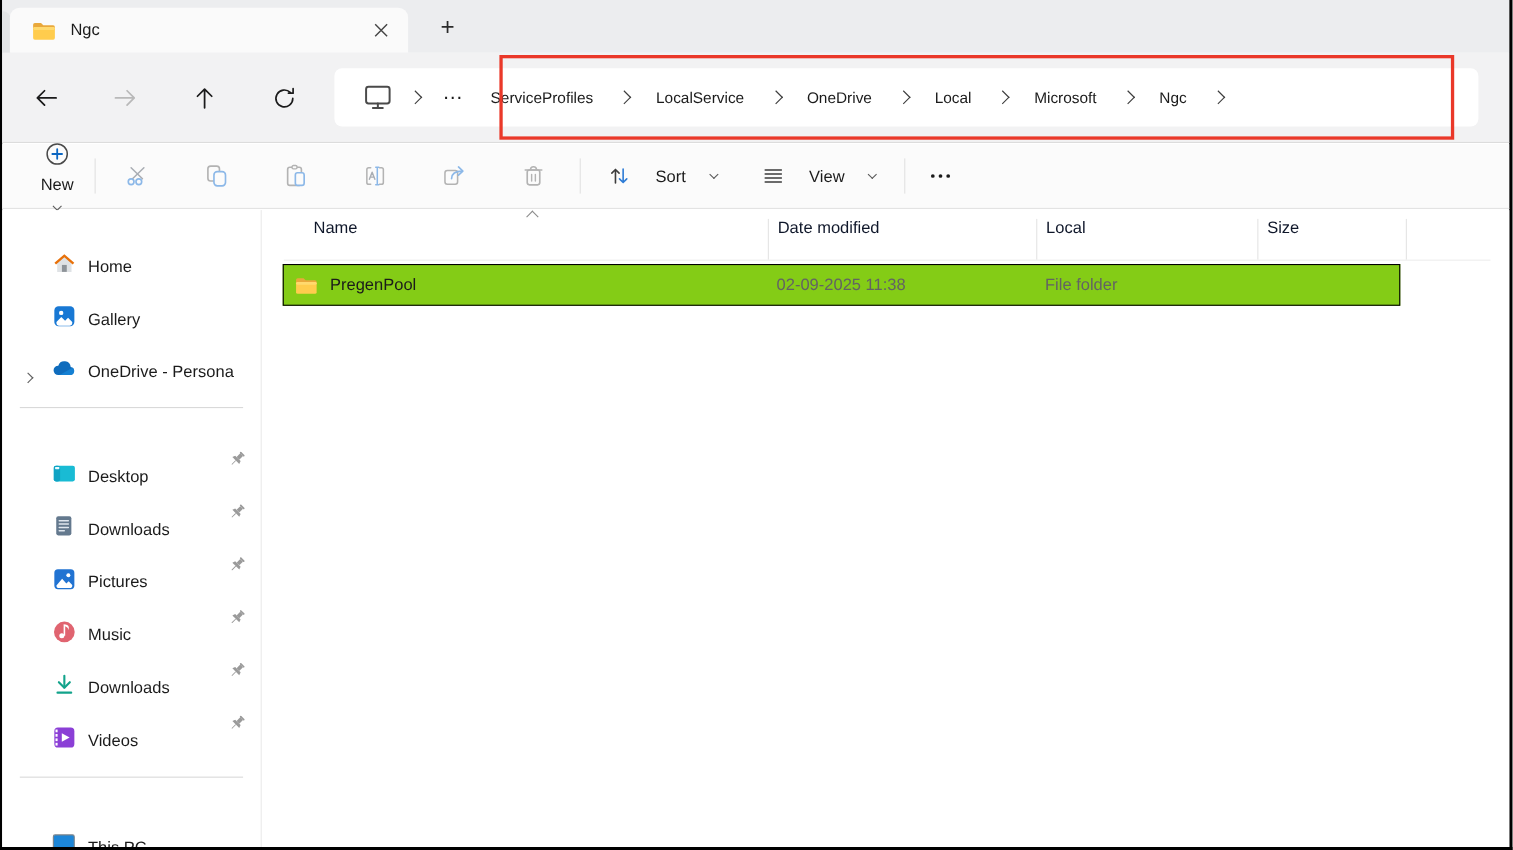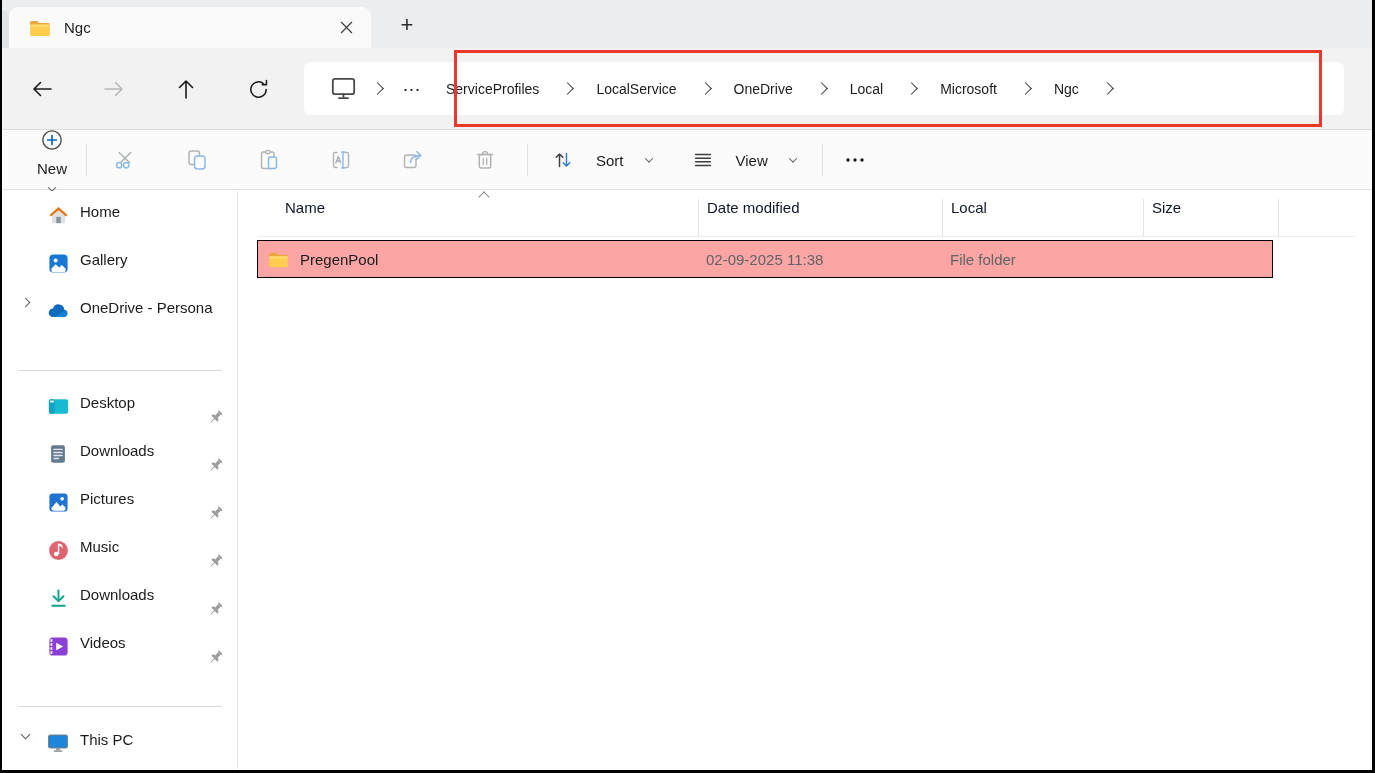--- a/index.html
+++ b/index.html
@@ -39,39 +39,39 @@
   .toolbar { position:absolute; top:131px; left:0; right:0; height:59px; background:#fbfbfb; border-bottom:1px solid #e3e3e3;
              display:flex; align-items:center; }
   .tb-new { margin-left:24px; display:flex; align-items:center; gap:9px; padding:7px 11px; border-radius:5px; font-size:15px; cursor:pointer;flex-direction:column; }
   .tb-sep { width:1px; height:32px; background:#e2e2e2; flex:none; }
   .tb-icon-btn { width:40px; height:40px; display:flex; align-items:center; justify-content:center; border-radius:5px; cursor:pointer; flex:none; }
   .tb-group { display:flex; align-items:center; gap:22px; padding:7px 10px; border-radius:5px; font-size:15px; cursor:pointer; }
   .chev-sm { display:inline-block; width:6px; height:6px; border-right:1.4px solid #5a5a5a; border-bottom:1.4px solid #5a5a5a; transform:rotate(45deg) translate(-1px,-1px); }
   
   .content { position:absolute; top:191px; left:0; right:0; bottom:0; display:flex; background:#fff; }
   .sidebar { width:236px; flex:none; border-right:1px solid #e7e7e7; padding-top:12px; overflow:hidden; }
-  .side-item { height:48px; display:flex; align-items:flex-start; position:relative; padding-left:12px; margin:0 4px; border-radius:5px; cursor:pointer; }
+  .side-item { height:48px; display:flex; align-items:flex-end; position:relative; padding-left:12px; margin:0 4px; border-radius:5px; cursor:pointer; }
   .side-exp { width:24px; display:flex; align-items:center; justify-content:flex-start; padding-left:4px; }
   .side-icon { width:24px; height:24px; margin-left:4px; display:flex; align-items:center; justify-content:center; flex:none; }
   .side-label { margin-left:10px; font-size:15px; color:#1b1b1b; white-space:nowrap; }
   .side-pin { position:absolute; right:8px; top:14px; width:19px; height:19px; }
   .side-divider { height:1px; background:#d9d9d9; margin:23px 16px; }
   .side-divider.lower { margin:24px 16px; }
   
   .main { flex:1; position:relative; background:#fff; }
   .header-row { position:absolute; left:20px; top:8px; height:38px; display:flex; border-bottom:1px solid #ededed; }
   .hcell { font-size:15px; color:#0f172a; display:flex; padding-left:8px; position:relative; cursor:pointer; }
   .hcell.name { width:440px; padding-left:27px; }
   .hcell.date { width:244px; }
   .hcell.type { width:201px; }
   .hcell.size { width:135px; }
   .hcell.fill { width:77px; }
   .hcell.date, .hcell.type, .hcell.size, .hcell.fill { border-left:1px solid #e4e4e4; }
   .sort-caret { position:absolute; left:222px; top:-6px; width:8px; height:8px; border-right:1.5px solid #8a8a8a; border-top:1.5px solid #8a8a8a; transform:rotate(-45deg); }
-  .file-row { position:absolute; left:19px; top:49px; width:1016px; height:38px; border:1px solid #000; display:flex; align-items:center; background:#fca5a5; cursor:pointer; }
+  .file-row { position:absolute; left:19px; top:49px; width:1016px; height:38px; border:1px solid #000; display:flex; align-items:center; background:#84cc16; cursor:pointer; }
   .fcell { font-size:15px; white-space:nowrap; overflow:hidden; }
   .fcell.name { width:440px; display:flex; align-items:center; gap:11px; padding-left:10px; color:#1b1b1b; }
   .fcell.date { width:244px; padding-left:8px; color:#636363; }
   .fcell.type { width:201px; padding-left:8px; color:#636363; }
   .fcell.size { width:120px; padding-left:8px; color:#636363; }
   svg { display:block; }
 </style>
 </head>
 <body>
 

